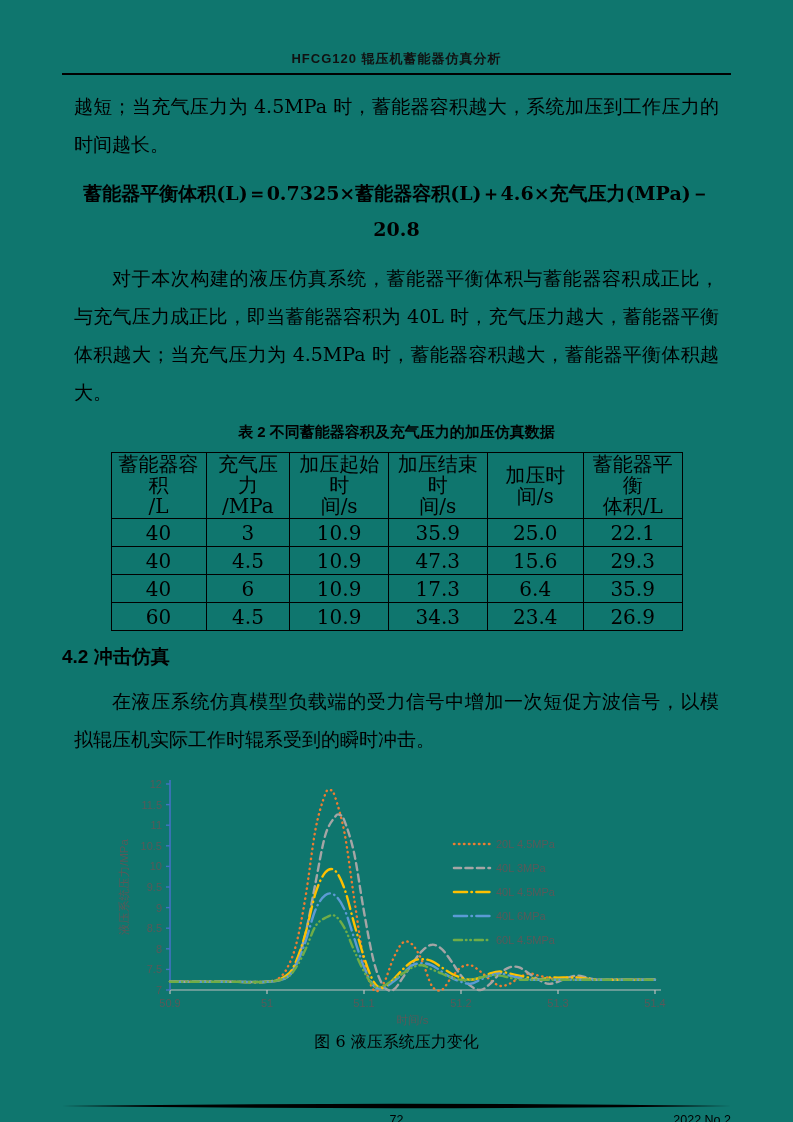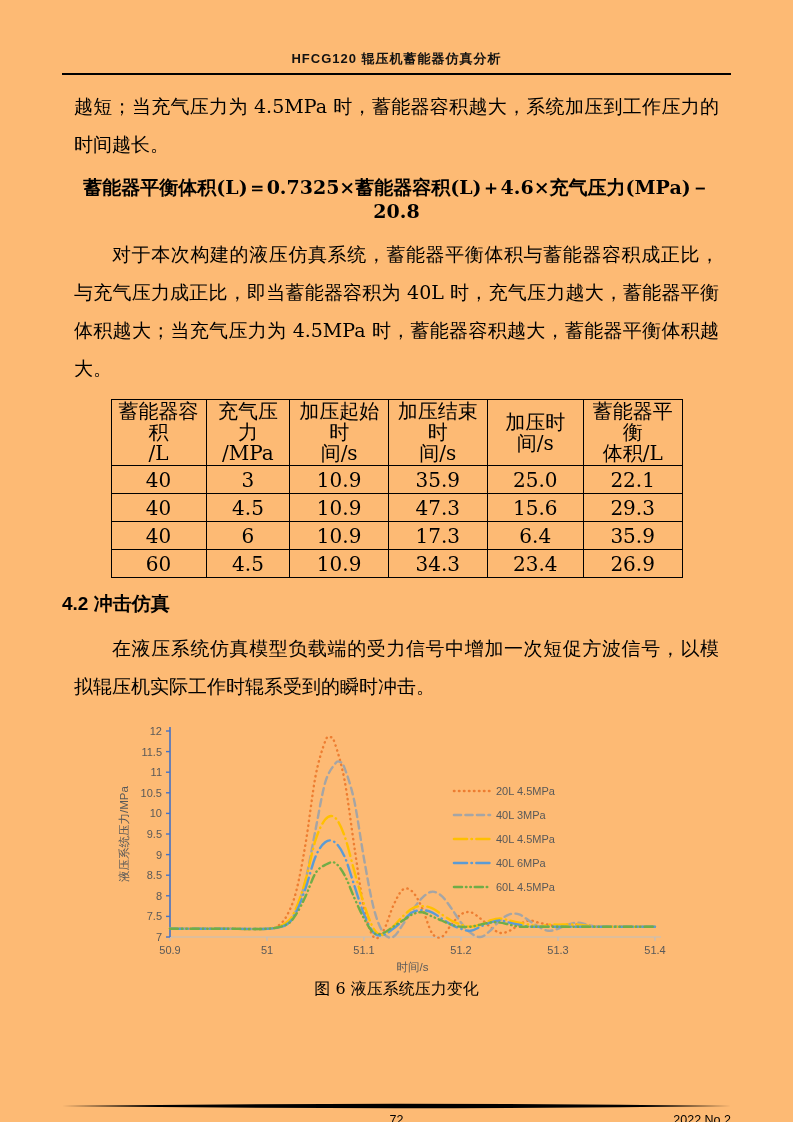--- a/index.html
+++ b/index.html
@@ -1,24 +1,24 @@
 <!DOCTYPE html>
 <html><head>
 <meta charset="utf-8">
 <style>
   html,body{margin:0;padding:0;background:#ffffff;}
-  .page{position:relative;width:793px;height:1122px;background:#fdba74;overflow:hidden;
+  .page{position:relative;width:793px;height:1122px;background:#0f766e;overflow:hidden;
         font-family:"DejaVu Serif","Liberation Serif",serif;color:#000;
         box-sizing:border-box;padding:50px 62px 0 62px;}
   .doc-header{border-bottom:2px solid #000;padding-bottom:5px;margin-bottom:6px;}
   .doc-header .title{text-align:center;font-family:"Liberation Sans",sans-serif;
         font-weight:600;font-size:13px;letter-spacing:1px;color:#111;}
   p.body-text{font-size:19px;line-height:38px;text-align:justify;margin:12px;}
   p.indent{text-indent:2em;}
-  .formula{font-weight:bold;text-align:center;font-size:19px;line-height:24px;margin:0;}
+  .formula{font-weight:bold;text-align:center;font-size:19px;line-height:36px;margin:0;}
   .table-caption{text-align:center;font-family:"Liberation Sans",sans-serif;
         font-weight:bold;font-size:15px;margin:6px 0 4px 0;}
   table.data-table{border-collapse:collapse;margin:10px auto;font-size:20px;width:572px;
         font-family:"DejaVu Serif","Liberation Serif",serif;}
   table.data-table th,table.data-table td{border:1px solid #000;text-align:center;
         padding:1px 4px;font-weight:normal;}
   table.data-table th{white-space:pre-line;line-height:21px;height:46px;vertical-align:middle;}
   table.data-table td{height:25px;}
   .section-heading{font-family:"Liberation Sans",sans-serif;font-weight:bold;
         font-size:19px;margin:13px 0 5px 0;}
@@ -38,20 +38,21 @@
 <div class="page">
 
   <div class="doc-header">
     <div class="title">HFCG120 辊压机蓄能器仿真分析</div>
   </div>
 
   <p class="body-text">越短；当充气压力为 4.5MPa 时，蓄能器容积越大，系统加压到工作压力的时间越长。</p>
   <p class="formula">蓄能器平衡体积(L)＝0.7325×蓄能器容积(L)＋4.6×充气压力(MPa)－20.8</p>
   <p class="body-text indent">对于本次构建的液压仿真系统，蓄能器平衡体积与蓄能器容积成正比，与充气压力成正比，即当蓄能器容积为 40L 时，充气压力越大，蓄能器平衡体积越大；当充气压力为 4.5MPa 时，蓄能器容积越大，蓄能器平衡体积越大。</p>
 
+  <div class="table-caption">表 2 不同蓄能器容积及充气压力的加压仿真数据</div>
   <table class="data-table">
     <thead>
         <tr>
           <th>蓄能器容积
 /L</th>
           <th>充气压力
 /MPa</th>
           <th>加压起始时
 间/s</th>
           <th>加压结束时

